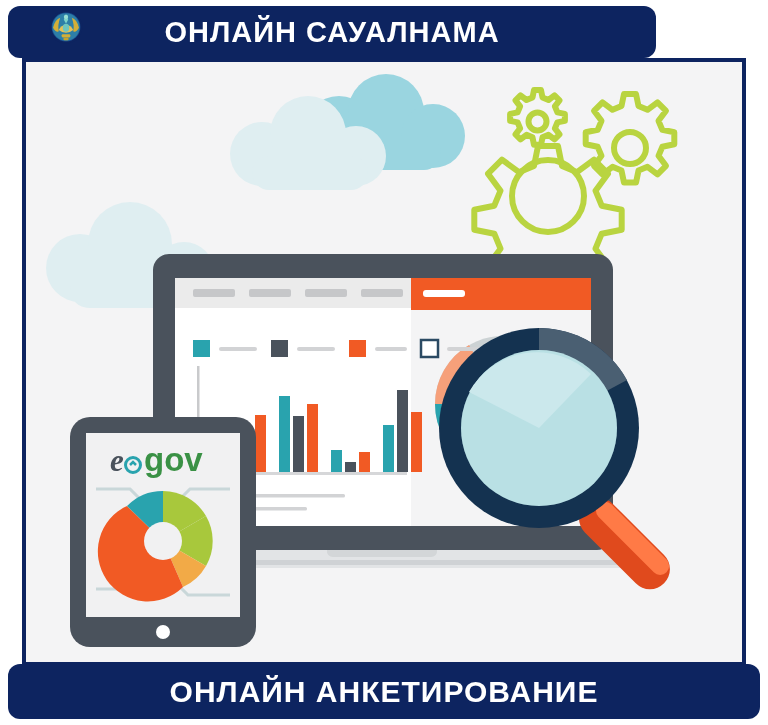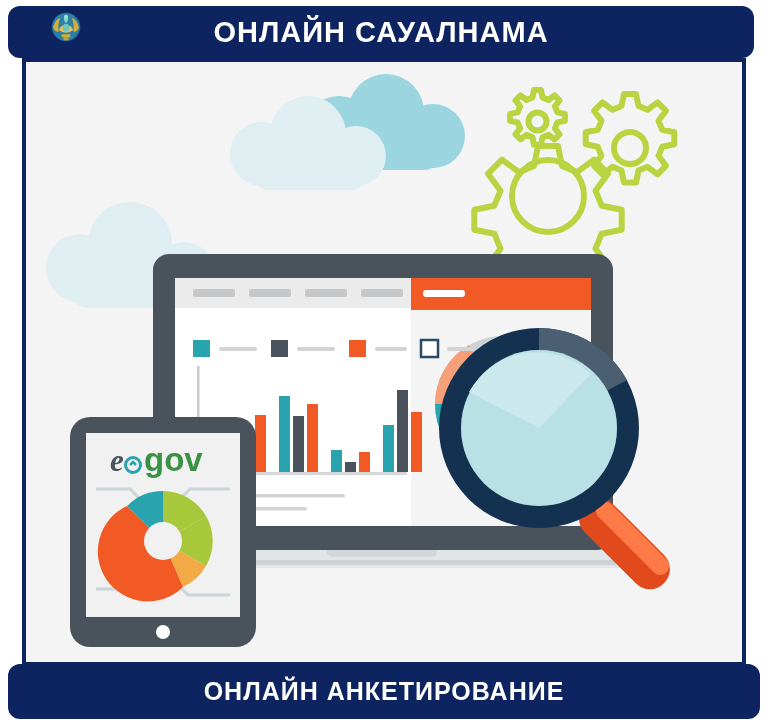--- a/index.html
+++ b/index.html
@@ -17,30 +17,30 @@
 
   
   .banner{
     position:absolute;
     background:#0d2460;
     border-radius:12px;
     display:flex;
     align-items:center;
     justify-content:center;
   }
-  .banner-top{ left:8px; top:6px; width:746px; height:52px; }
+  .banner-top{ left:8px; top:6px; width:648px; height:52px; }
   .banner-bottom{ left:8px; top:664px; width:752px; height:55px; }
   .banner-title{
     color:#ffffff;
     font-weight:bold;
     letter-spacing:1px;
     white-space:nowrap;
   }
   .banner-top .banner-title{ font-size:29px; }
-  .banner-bottom .banner-title{ font-size:25px; }
+  .banner-bottom .banner-title{ font-size:30px; }
 
   
   .emblem{
     position:absolute; left:48px; top:9px;
     width:36px;height:36px;
   }
 
   
   .frame{
     position:absolute;

